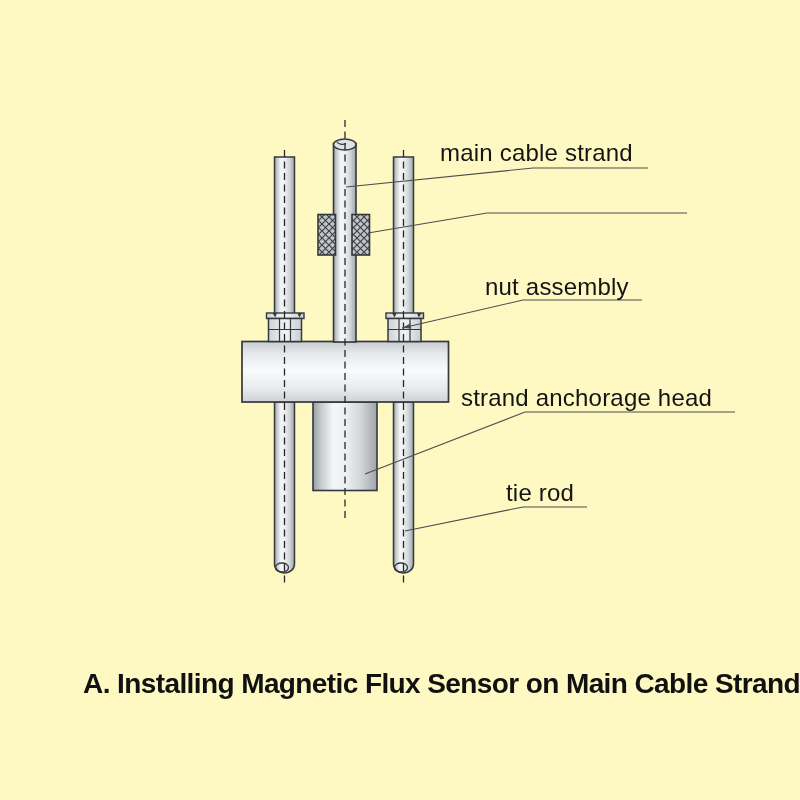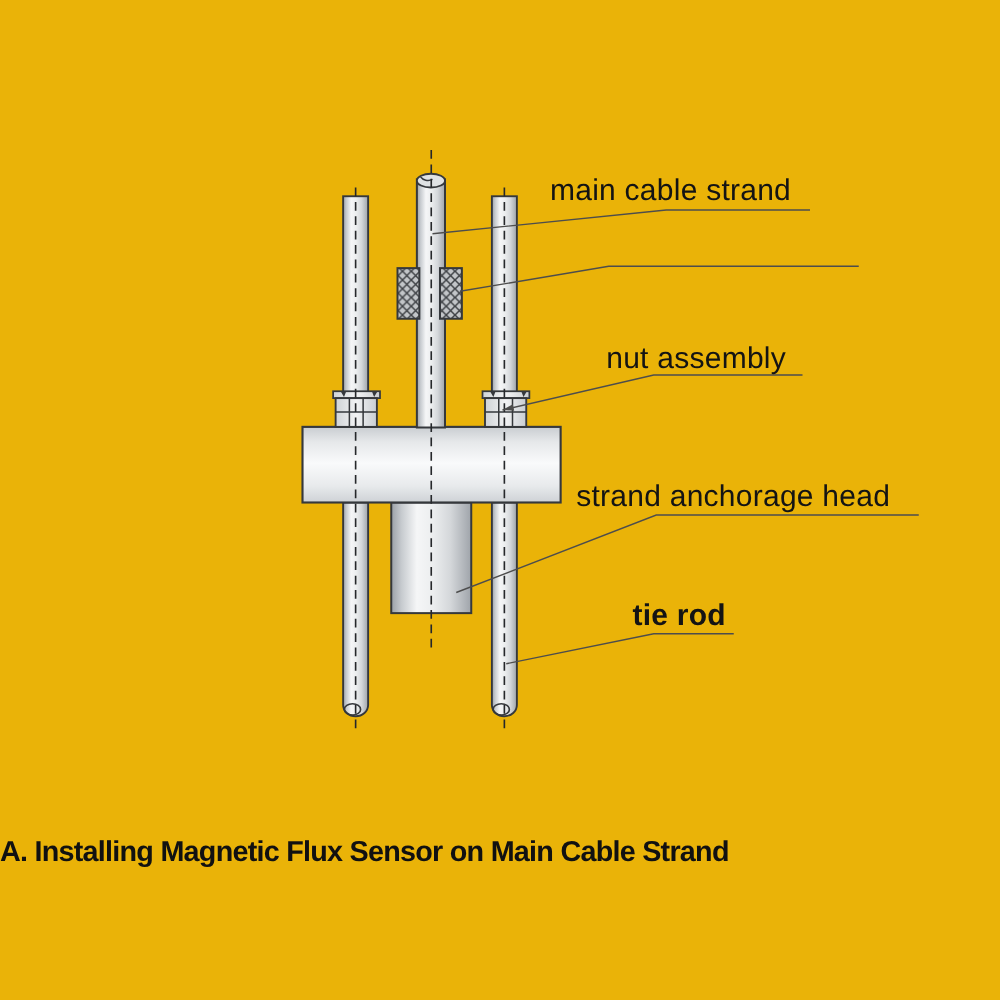--- a/index.html
+++ b/index.html
@@ -1,22 +1,22 @@
 <!DOCTYPE html>
 <html><head>
 <meta charset="utf-8">
 <style>
   html,body{margin:0;padding:0;background:#ffffff;}
-  #page{position:relative;width:800px;height:800px;background:#eab308;overflow:hidden;
+  #page{position:relative;width:800px;height:800px;background:#fef9c3;overflow:hidden;
         font-family:"Liberation Sans",sans-serif;}
   #drawing{position:absolute;left:0;top:0;}
   .part-label{position:absolute;font-size:24px;color:#141414;white-space:nowrap;
               letter-spacing:0.2px;}
-  #caption{position:absolute;left:0;top:668px;width:800px;text-align:left;
-           font-size:23px;font-weight:700;color:#111;letter-spacing:-0.6px;}
+  #caption{position:absolute;left:0;top:668px;width:800px;text-align:right;
+           font-size:28px;font-weight:700;color:#111;letter-spacing:-0.6px;}
 </style>
 </head>
 <body>
 
 <div id="page">
 
   <svg id="drawing" width="800" height="800" viewBox="0 0 800 800">
     <defs>
       <linearGradient id="metalH" x1="0" y1="0" x2="1" y2="0">
         <stop offset="0" stop-color="#9aa0a6"></stop>
@@ -91,16 +91,16 @@
         <polyline points="402,328 523,300 642,300" fill="none" stroke="#4d4d4d" stroke-width="1.1"></polyline>
         <polygon points="402,328 411.3544613681304,328.50403622107507 410.18213431080574,323.43790858049346" fill="#4d4d4d"></polygon>
         <polyline points="365,474 525,412 735,412" fill="none" stroke="#4d4d4d" stroke-width="1.1"></polyline>
         <polyline points="405,531 523,507 587,507" fill="none" stroke="#4d4d4d" stroke-width="1.1"></polyline>
       </g>
   </svg>
 
   <div class="part-label" style="left: 440px; top: 139px;">main cable strand</div>
   <div class="part-label" style="left: 461px; top: 384px;">strand anchorage head</div>
   <div class="part-label" style="left: 485px; top: 273px;">nut assembly</div>
-  <div class="part-label" style="left: 506px; top: 479px; font-weight: bold;">tie rod</div>
+  <div class="part-label" style="left: 506px; top: 479px;">tie rod</div>
 
   <div id="caption">A. Installing Magnetic Flux Sensor on Main Cable Strand</div>
 </div>
 
 </body></html>

